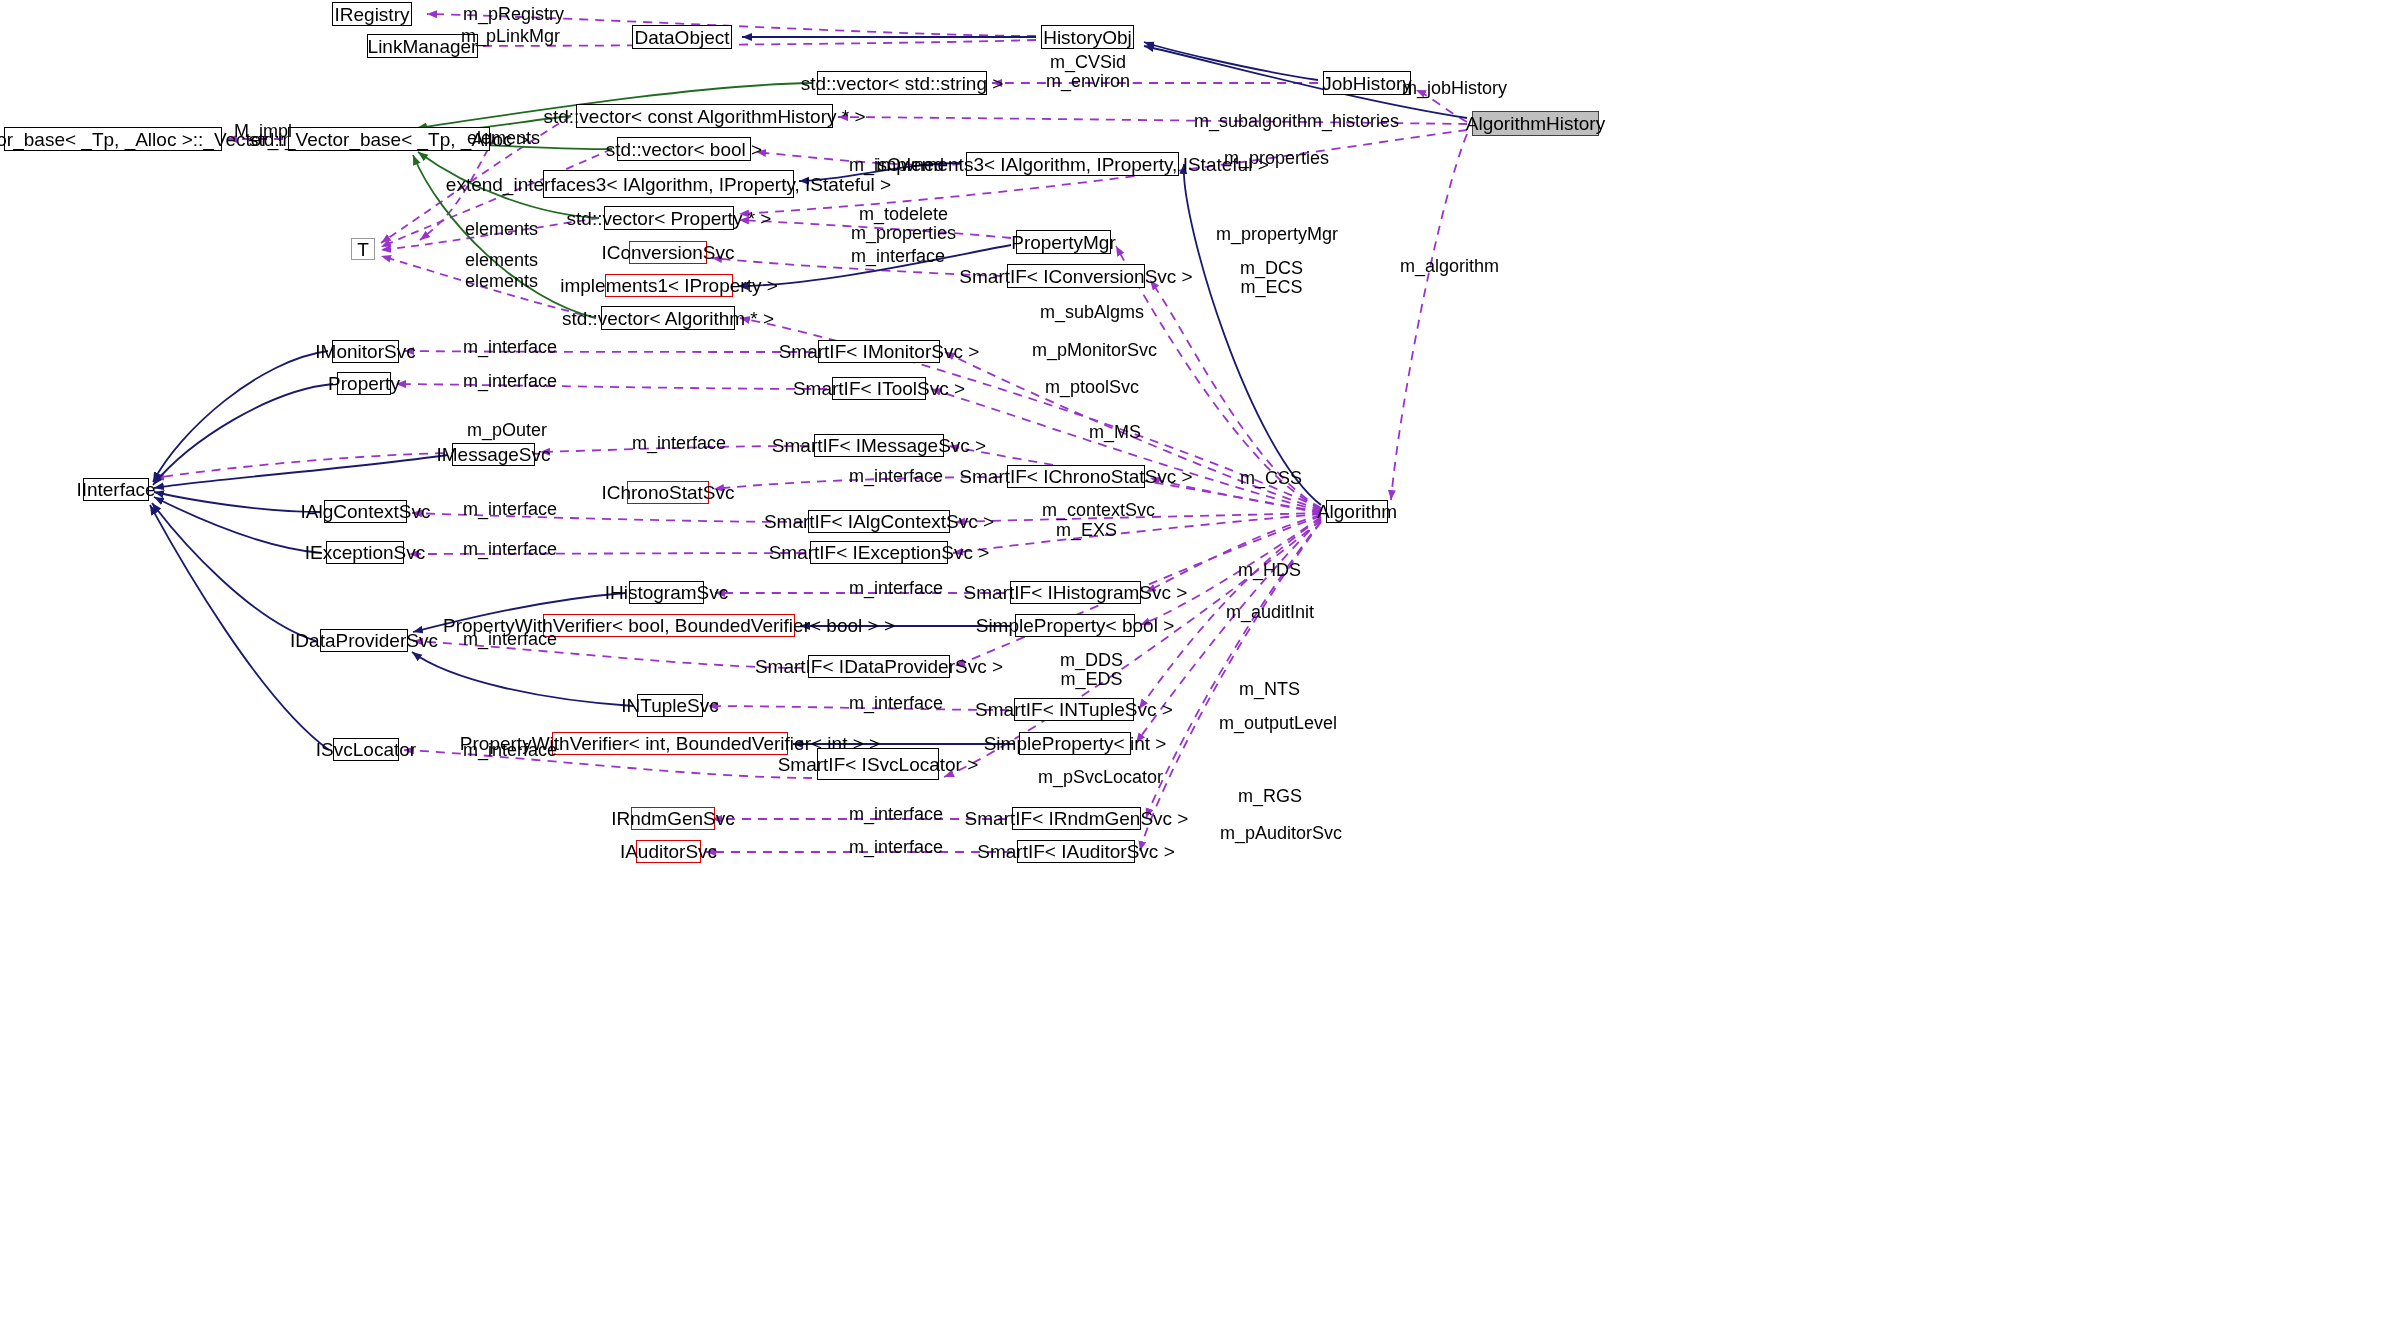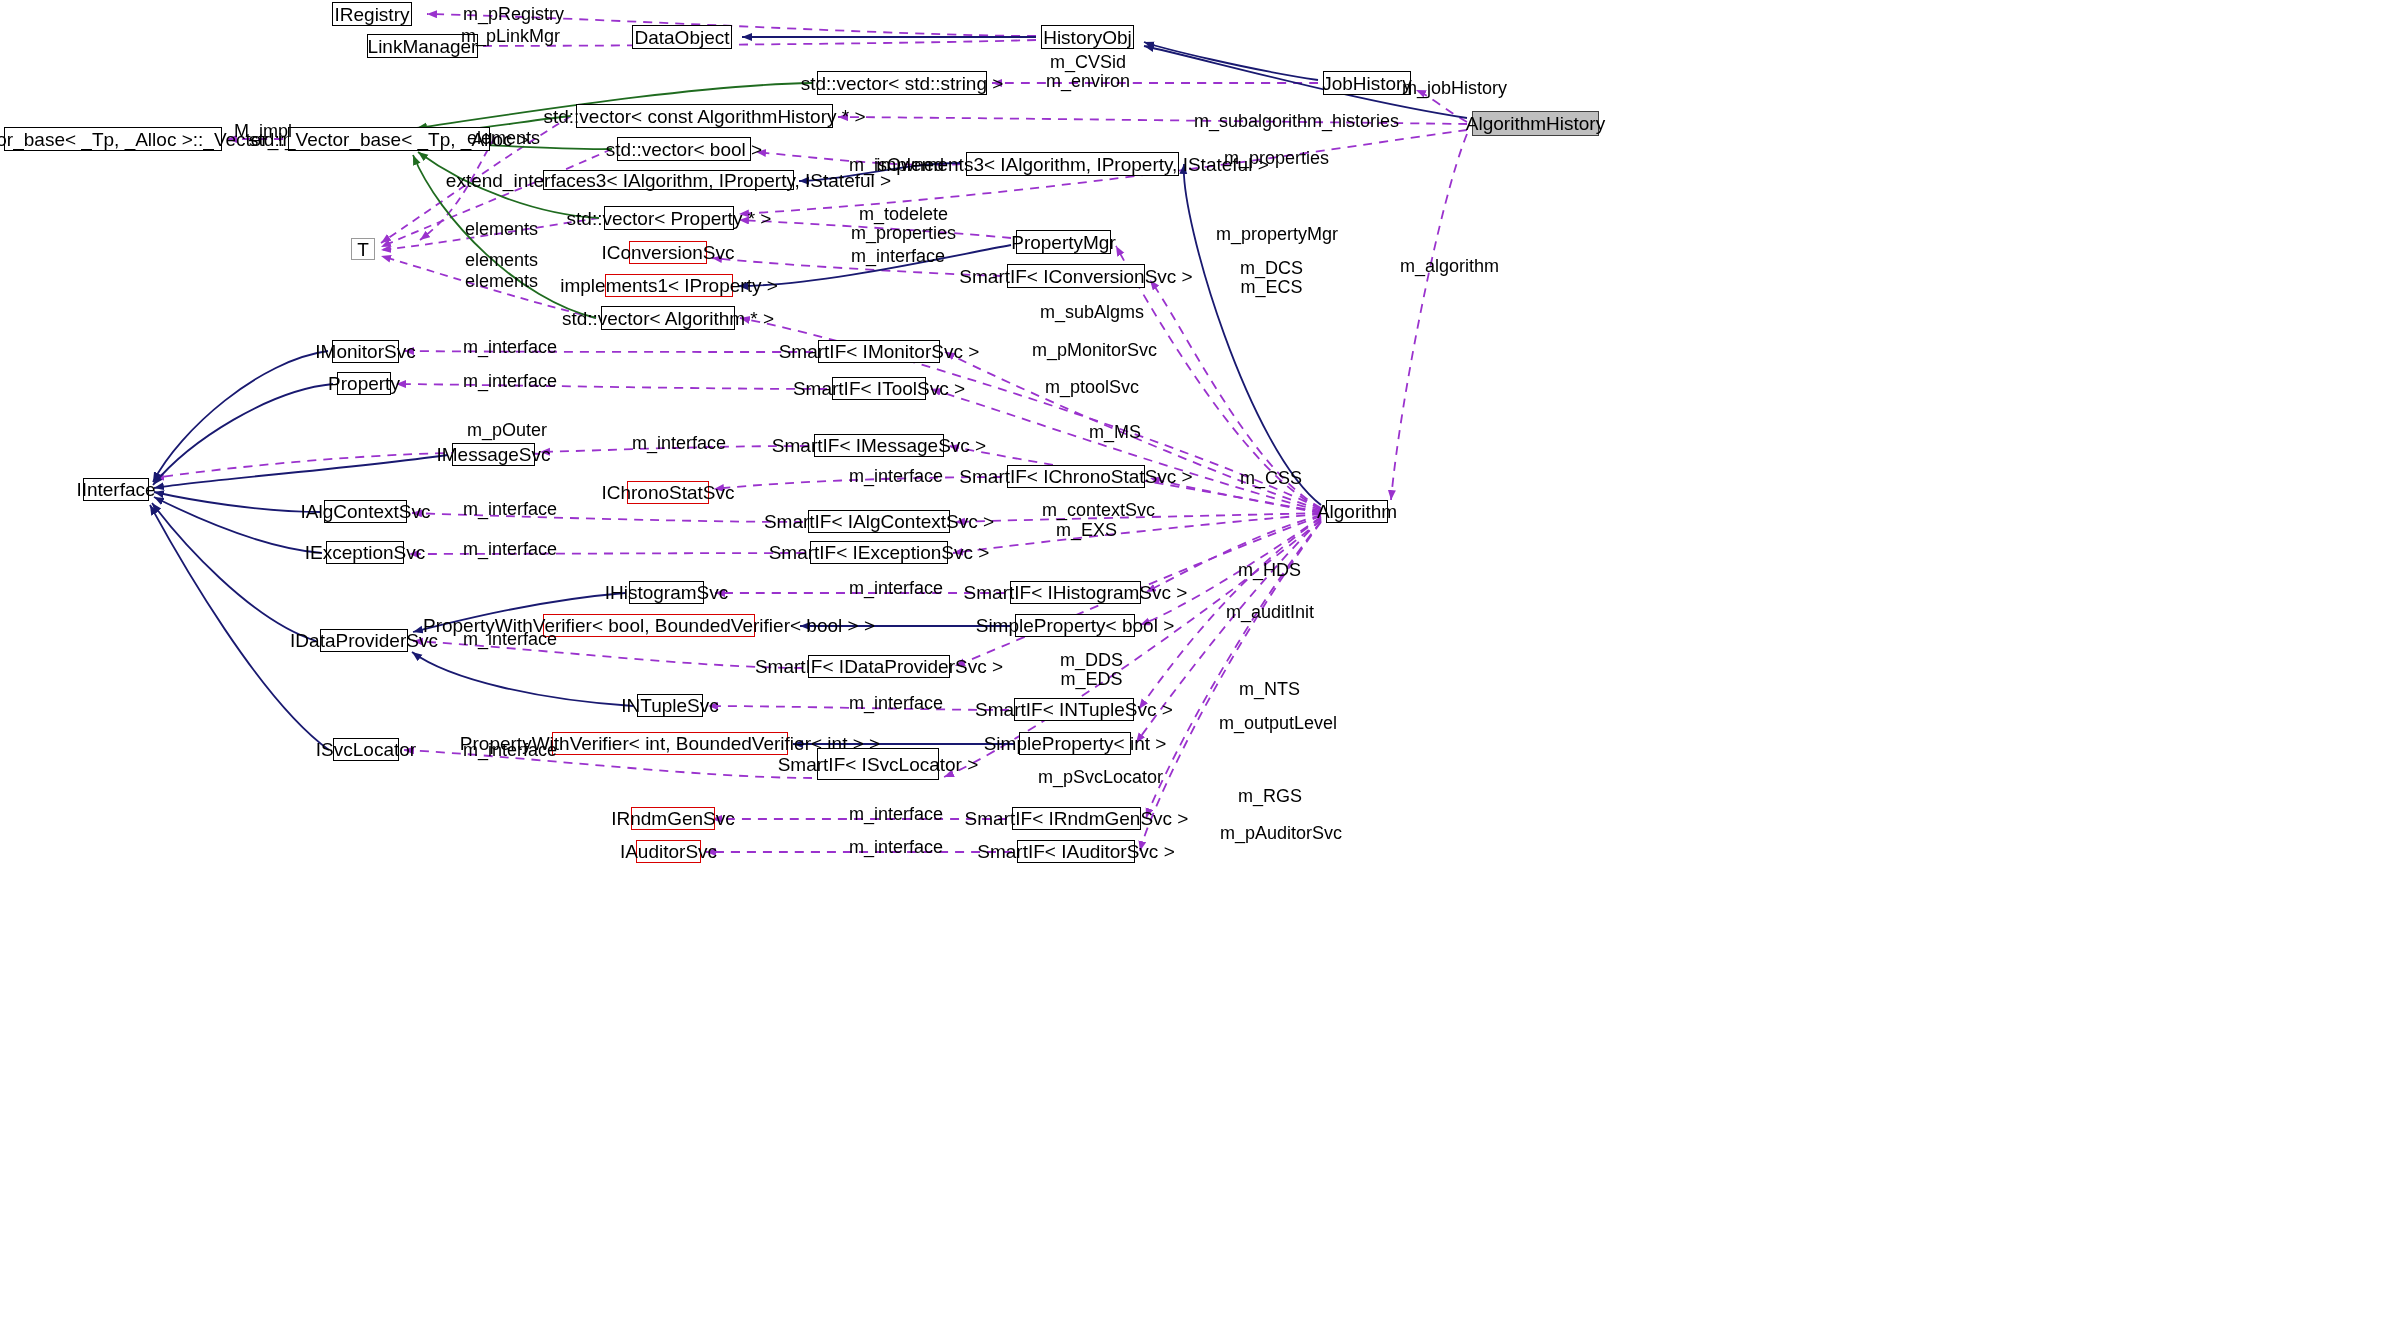--- a/index.html
+++ b/index.html
@@ -137,21 +137,21 @@
     <div class="node" style="left: 329px; top: 34px; width: 111px; height: 24px; margin-left: 38px;">LinkManager</div>
     <div class="node" style="left: 632px; top: 25px; width: 100px; height: 24px;">DataObject</div>
     <div class="node" style="left: 1041px; top: 25px; width: 93px; height: 24px;">HistoryObj</div>
     <div class="node" style="left: 1323px; top: 71px; width: 88px; height: 24px;">JobHistory</div>
     <div class="node current" style="left: 1472px; top: 111px; width: 127px; height: 25px;">AlgorithmHistory</div>
     <div class="node" style="left: 817px; top: 71px; width: 170px; height: 24px;">std::vector&lt; std::string &gt;</div>
     <div class="node" style="left: 576px; top: 104px; width: 257px; height: 24px;">std::vector&lt; const AlgorithmHistory * &gt;</div>
     <div class="node" style="left: 4px; top: 127px; width: 218px; height: 24px;">std::_Vector_base&lt; _Tp, _Alloc &gt;::_Vector_impl</div>
     <div class="node" style="left: 288px; top: 127px; width: 202px; height: 24px;">std::_Vector_base&lt; _Tp, _Alloc &gt;</div>
     <div class="node" style="left: 617px; top: 137px; width: 134px; height: 24px;">std::vector&lt; bool &gt;</div>
-    <div class="node" style="left: 543px; top: 170px; width: 251px; height: 20px;">extend_interfaces3&lt; IAlgorithm, IProperty, IStateful &gt;</div>
+    <div class="node" style="left: 543px; top: 170px; width: 251px; height: 28px;">extend_interfaces3&lt; IAlgorithm, IProperty, IStateful &gt;</div>
     <div class="node" style="left: 966px; top: 152px; width: 213px; height: 24px;">implements3&lt; IAlgorithm, IProperty, IStateful &gt;</div>
     <div class="node" style="left: 604px; top: 206px; width: 130px; height: 24px;">std::vector&lt; Property * &gt;</div>
     <div class="node gray" style="left: 351px; top: 238px; width: 24px; height: 22px;">T</div>
     <div class="node red" style="left: 629px; top: 241px; width: 78px; height: 23px;">IConversionSvc</div>
     <div class="node" style="left: 1016px; top: 230px; width: 95px; height: 24px;">PropertyMgr</div>
     <div class="node" style="left: 1007px; top: 264px; width: 138px; height: 24px;">SmartIF&lt; IConversionSvc &gt;</div>
     <div class="node red" style="left: 605px; top: 274px; width: 128px; height: 23px;">implements1&lt; IProperty &gt;</div>
     <div class="node" style="left: 601px; top: 306px; width: 134px; height: 24px;">std::vector&lt; Algorithm * &gt;</div>
     <div class="node" style="left: 332px; top: 340px; width: 67px; height: 23px;">IMonitorSvc</div>
     <div class="node" style="left: 818px; top: 340px; width: 122px; height: 23px;">SmartIF&lt; IMonitorSvc &gt;</div>
@@ -162,21 +162,21 @@
     <div class="node" style="left: 83px; top: 478px; width: 66px; height: 23px;">IInterface</div>
     <div class="node red" style="left: 627px; top: 481px; width: 82px; height: 23px;">IChronoStatSvc</div>
     <div class="node" style="left: 1007px; top: 465px; width: 138px; height: 23px;">SmartIF&lt; IChronoStatSvc &gt;</div>
     <div class="node" style="left: 324px; top: 500px; width: 83px; height: 23px;">IAlgContextSvc</div>
     <div class="node" style="left: 808px; top: 510px; width: 142px; height: 23px;">SmartIF&lt; IAlgContextSvc &gt;</div>
     <div class="node" style="left: 326px; top: 541px; width: 78px; height: 23px;">IExceptionSvc</div>
     <div class="node" style="left: 810px; top: 541px; width: 138px; height: 23px;">SmartIF&lt; IExceptionSvc &gt;</div>
     <div class="node" style="left: 1326px; top: 500px; width: 62px; height: 23px;">Algorithm</div>
     <div class="node" style="left: 629px; top: 581px; width: 75px; height: 23px;">IHistogramSvc</div>
     <div class="node" style="left: 1010px; top: 581px; width: 131px; height: 23px;">SmartIF&lt; IHistogramSvc &gt;</div>
-    <div class="node red" style="left: 543px; top: 614px; width: 212px; height: 23px;">PropertyWithVerifier&lt; bool, BoundedVerifier&lt; bool &gt; &gt;</div>
+    <div class="node red" style="left: 543px; top: 614px; width: 252px; height: 23px;">PropertyWithVerifier&lt; bool, BoundedVerifier&lt; bool &gt; &gt;</div>
     <div class="node" style="left: 1015px; top: 614px; width: 120px; height: 23px;">SimpleProperty&lt; bool &gt;</div>
     <div class="node" style="left: 320px; top: 629px; width: 88px; height: 23px;">IDataProviderSvc</div>
     <div class="node" style="left: 808px; top: 655px; width: 142px; height: 23px;">SmartIF&lt; IDataProviderSvc &gt;</div>
     <div class="node" style="left: 637px; top: 694px; width: 66px; height: 23px;">INTupleSvc</div>
     <div class="node" style="left: 1014px; top: 698px; width: 120px; height: 23px;">SmartIF&lt; INTupleSvc &gt;</div>
     <div class="node red" style="left: 552px; top: 732px; width: 236px; height: 23px;">PropertyWithVerifier&lt; int, BoundedVerifier&lt; int &gt; &gt;</div>
     <div class="node" style="left: 1019px; top: 732px; width: 112px; height: 23px;">SimpleProperty&lt; int &gt;</div>
     <div class="node" style="left: 333px; top: 738px; width: 66px; height: 23px;">ISvcLocator</div>
     <div class="node" style="left: 817px; top: 748px; width: 122px; height: 32px;">SmartIF&lt; ISvcLocator &gt;</div>
     <div class="node red" style="left: 631px; top: 807px; width: 84px; height: 23px;">IRndmGenSvc</div>

